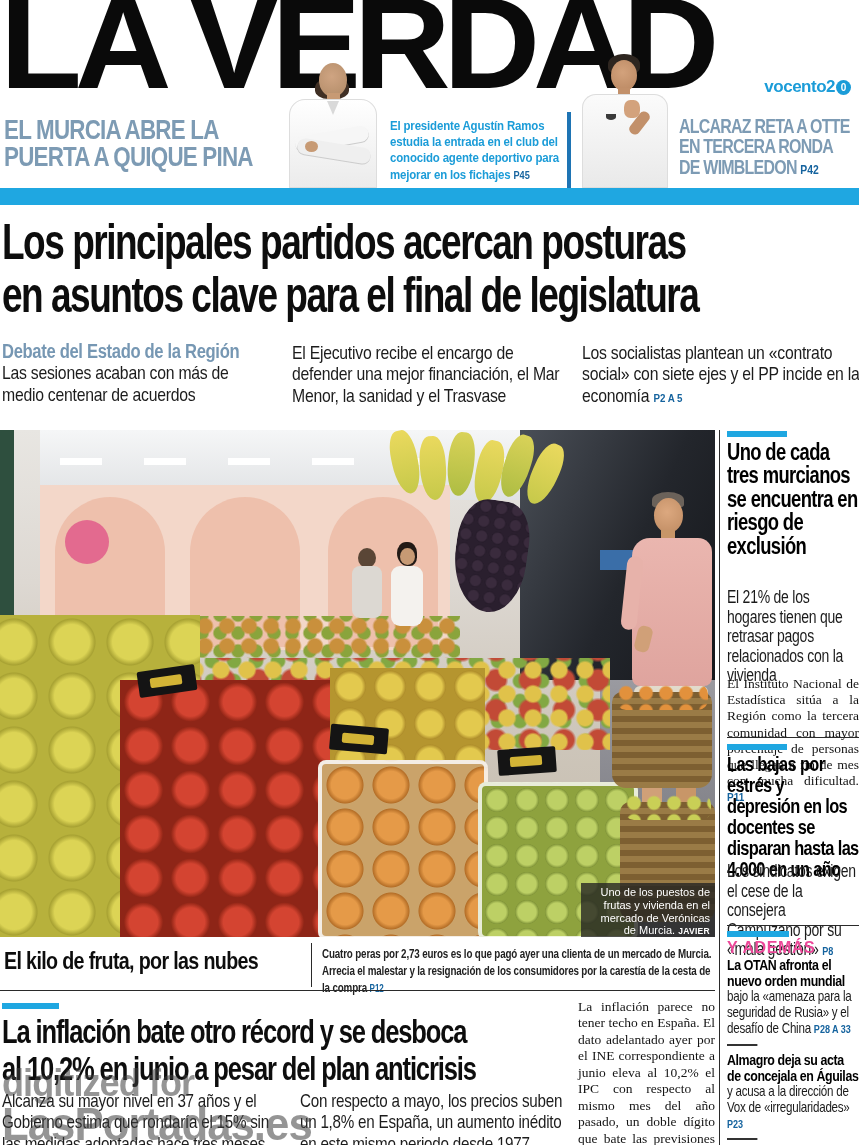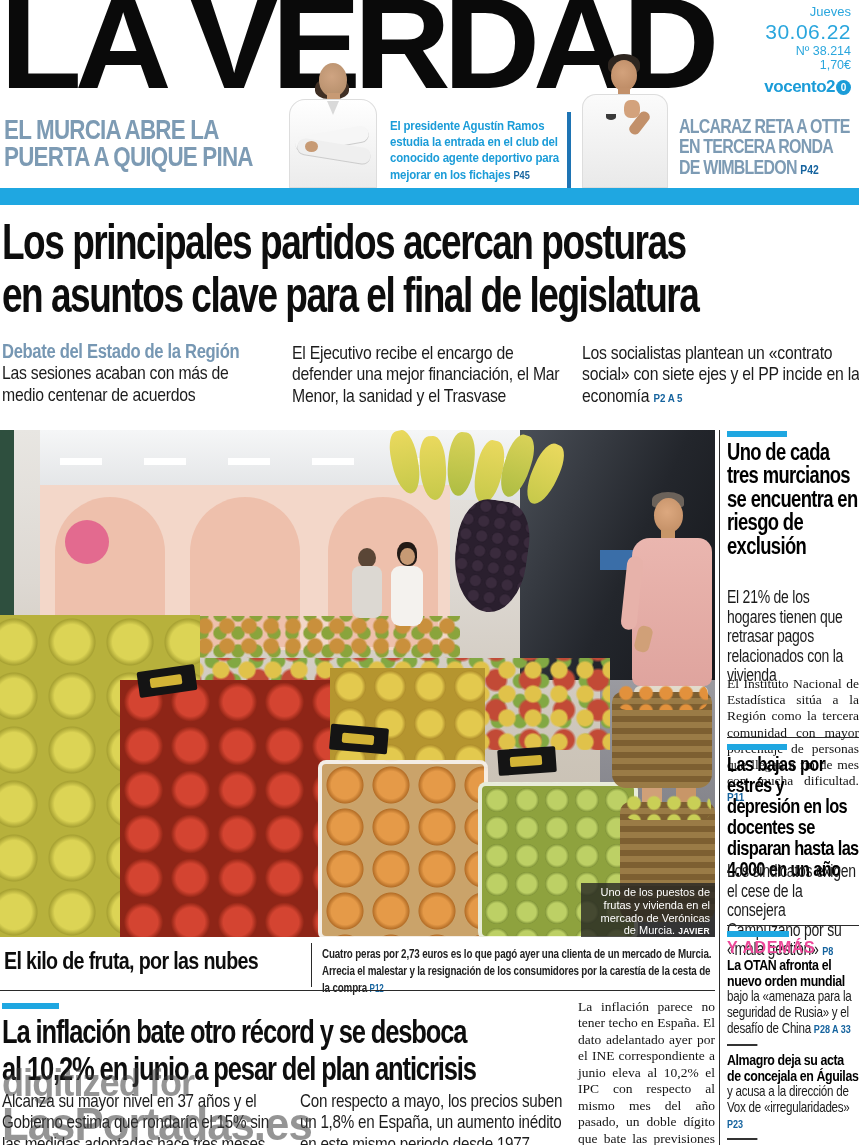--- a/index.html
+++ b/index.html
@@ -136,26 +136,20 @@
   .wm1{font-size:38px;}
   .wm2{font-size:46px;margin-top:2px;}
 </style>
 </head>
 <body>
 
 <div id="page">
 
   <div class="abs mast-title">LA VERDAD</div>
 
-  <div class="abs date-block">
-    <div class="date-day">Jueves</div>
-    <div class="date-date">30.06.22</div>
-    <div class="date-issue">Nº 38.214</div>
-    <div class="date-price">1,70€</div>
-  </div>
 
   <div class="abs vocento">
     <span class="voc-word">vocento2</span>
     <span class="voc-circle">0</span>
   </div>
 
 
   <div class="cond teaser-head t-left">
     <div>EL MURCIA ABRE LA</div>
     <div>PUERTA A QUIQUE PINA</div>

